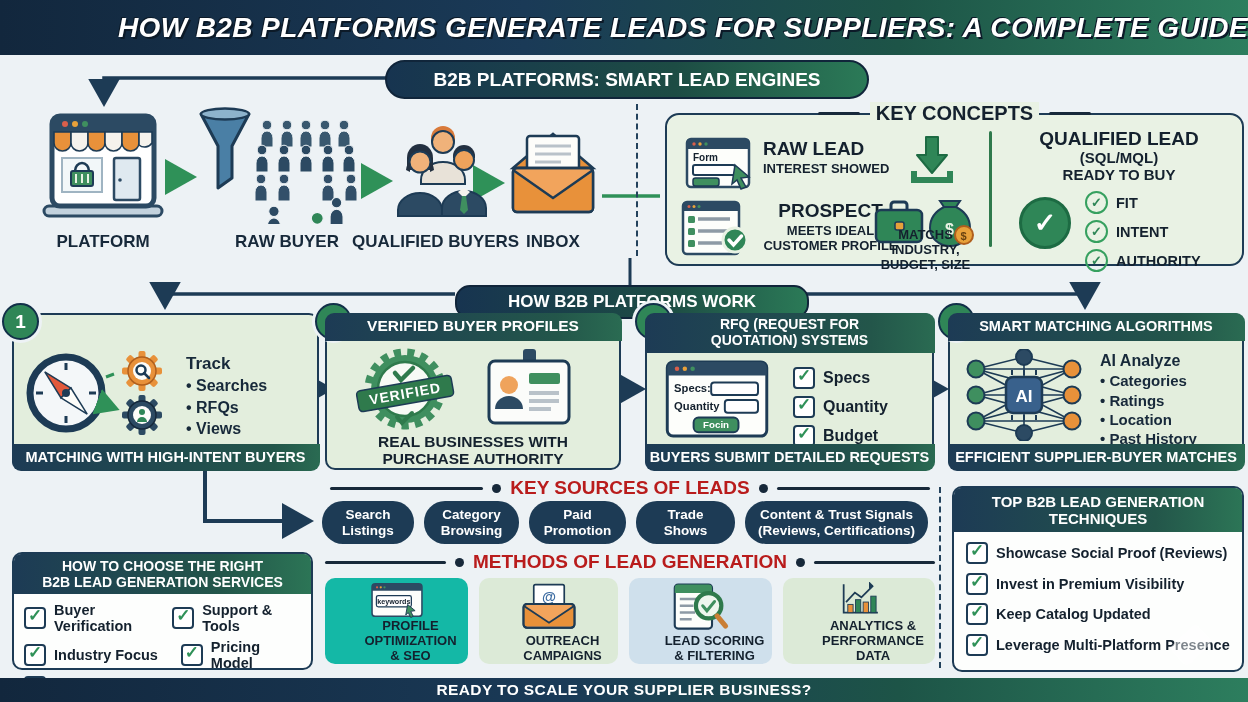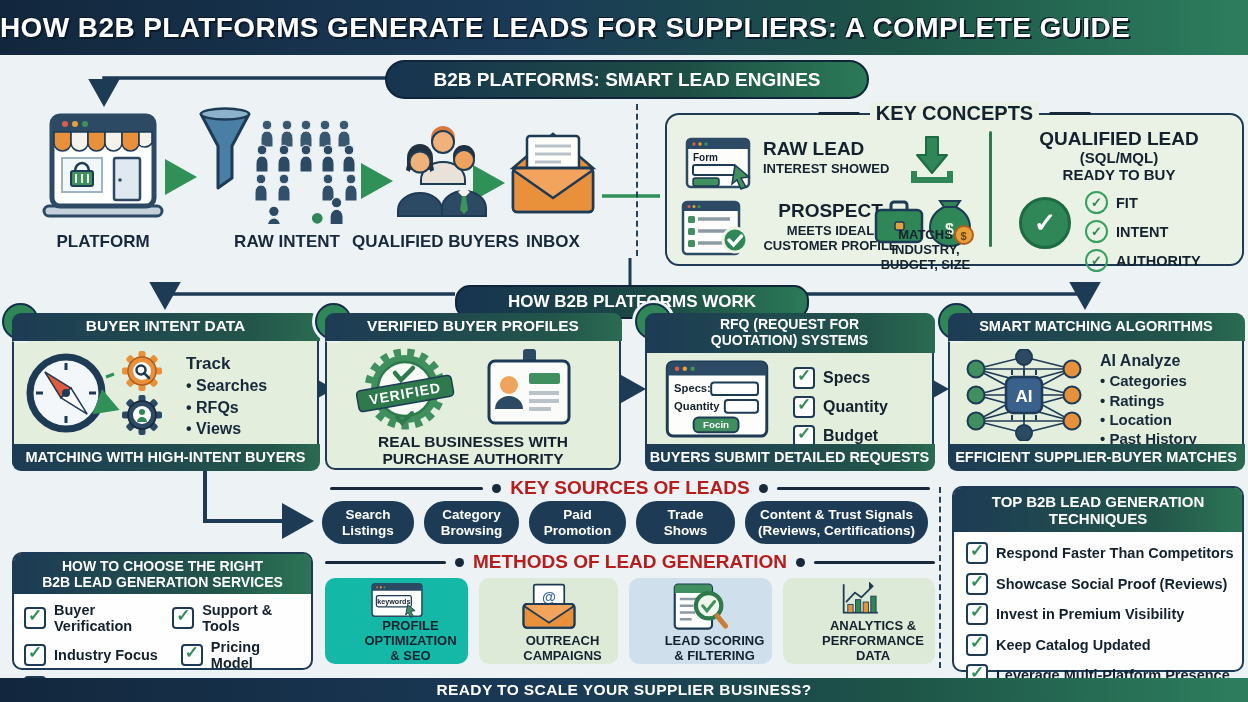--- a/index.html
+++ b/index.html
@@ -1,21 +1,21 @@
 <!DOCTYPE html>
 <html><head>
 <meta charset="utf-8">
 <style>
   html,body{margin:0;padding:0;background:#dfe7ec;}
   .page{position:relative;width:1248px;height:702px;background:#edf2f5;overflow:hidden;
         font-family:"Liberation Sans", sans-serif;color:#14212e;}
   .abs{position:absolute;}
   .banner{left:0;top:0;width:1248px;height:55px;
     background:linear-gradient(90deg,#12273d 0%,#1a3a57 42%,#1d5447 72%,#2d7e5e 100%);
-    display:flex;align-items:center;justify-content:flex-start;}
+    display:flex;align-items:center;justify-content:flex-end;font-style:italic;}
   .banner span{color:#fff;font-weight:800;font-size:28px;letter-spacing:.4px;
     text-shadow:2px 2px 0 #0c1a28,-1px -1px 0 #0c1a28;white-space:nowrap;}
   .gpill{background:linear-gradient(90deg,#173450,#1d4c44 60%,#2b7a57);
     border:2px solid #10253a;color:#fff;font-weight:800;display:flex;align-items:center;
     justify-content:center;text-align:center;border-radius:20px;}
   .flow-label{font-weight:800;font-size:17px;color:#17293a;text-align:center;white-space:nowrap;}
   .dashline{border-left:2.5px dashed #23425c;}
   
   .kc-box{left:665px;top:113px;width:575px;height:149px;background:#e9f2e4;
     border:2.5px solid #1d3b55;border-radius:14px;}
@@ -190,21 +190,21 @@
     <polygon points="10,46 50,12 90,46" fill="#e8913a" stroke="#1d3b55" stroke-width="2.5"></polygon>
     <rect x="24" y="14" width="52" height="46" rx="3" fill="#fdfdfa" stroke="#1d3b55" stroke-width="2.5"></rect>
     <path d="M32 24 h36 M32 32 h36 M32 40 h26" stroke="#b9c2c9" stroke-width="3"></path>
     <rect x="10" y="46" width="80" height="44" rx="4" fill="#f2a45c" stroke="#1d3b55" stroke-width="2.5"></rect>
     <path d="M10 48 L50 76 L90 48 v40 h-80 z" fill="#e8913a"></path>
     <path d="M10 48 L50 76 L90 48" fill="none" stroke="#1d3b55" stroke-width="2.5"></path>
     <rect x="10" y="46" width="80" height="44" rx="4" fill="none" stroke="#1d3b55" stroke-width="2.5"></rect>
   </svg>
 
   <div class="abs flow-label" style="left:40px;top:232px;width:126px;">PLATFORM</div>
-  <div class="abs flow-label" style="left:232px;top:232px;width:110px;">RAW INTENT</div>
+  <div class="abs flow-label" style="left:232px;top:232px;width:110px;">RAW BUYER</div>
   <div class="abs flow-label" style="left:352px;top:232px;width:162px;">QUALIFIED BUYERS</div>
   <div class="abs flow-label" style="left:520px;top:232px;width:66px;">INBOX</div>
 
   <div class="abs dashline" style="left:636px;top:104px;height:152px;"></div>
   <div class="abs dashline" style="left:939px;top:487px;height:181px;"></div>
 
   <div class="abs kc-box">
     <div class="abs kc-title" style="left:0;right:0;top:-13px;justify-content:center;">
       <i></i>
       <span style="background:#e9f2e4;padding:0 6px;">KEY CONCEPTS</span>
@@ -293,21 +293,20 @@
         </div>
     </div>
   </div>
 
   <div class="abs gpill" style="left:455px;top:285px;width:350px;height:30px;font-size:17px;border-radius:15px;">
     <span>HOW B2B PLATFORMS WORK</span>
   </div>
 
   <div class="abs step" style="left:12px;top:313px;width:303px;height:153px;">
     <div class="badge">1</div>
-    <div class="step-h" style="height:28px;font-size:15.5px;">BUYER INTENT DATA</div>
     <svg class="abs" style="left:8px;top:32px;" width="152" height="92" viewBox="0 0 152 92">
       <circle cx="44" cy="46" r="36" fill="#f4f7f9" stroke="#1d3b55" stroke-width="7"></circle>
       <path d="M44 16 v7 M44 69 v7 M14 46 h7 M67 46 h7" stroke="#1d3b55" stroke-width="3"></path>
       <g transform="rotate(-45 44 46)">
         <polygon points="44,16 51,46 37,46" fill="#e2593b" stroke="#1d3b55" stroke-width="1.5"></polygon>
         <polygon points="44,76 51,46 37,46" fill="#fdfdfa" stroke="#1d3b55" stroke-width="1.5"></polygon>
       </g>
       <circle cx="44" cy="46" r="4" fill="#1d3b55"></circle>
       <path d="M84 30 l8 -3 M84 58 l8 3" stroke="#2f9158" stroke-width="3" marker-end="url(#ag)"></path>
       <g transform="translate(120,24)">
@@ -554,24 +553,20 @@
     <div class="cap" style="margin-top:3px;">ANALYTICS &amp;
 PERFORMANCE DATA</div>
   </div>
 
   <div class="abs panel" style="left:952px;top:486px;width:288px;height:182px;">
     <div class="panel-h" style="height:44px;font-size:15px;">TOP B2B LEAD GENERATION
 TECHNIQUES</div>
     <div class="abs" style="left:12px;top:54px;right:6px;display:flex;flex-direction:column;gap:8.5px;">
       <div class="chkrow" style="font-size:14.5px;">
           <span class="chk"></span>
-          <span>Respond Faster Than Competitors</span>
-        </div>
-      <div class="chkrow" style="font-size:14.5px;">
-          <span class="chk"></span>
           <span>Showcase Social Proof (Reviews)</span>
         </div>
       <div class="chkrow" style="font-size:14.5px;">
           <span class="chk"></span>
           <span>Invest in Premium Visibility</span>
         </div>
       <div class="chkrow" style="font-size:14.5px;">
           <span class="chk"></span>
           <span>Keep Catalog Updated</span>
         </div>

